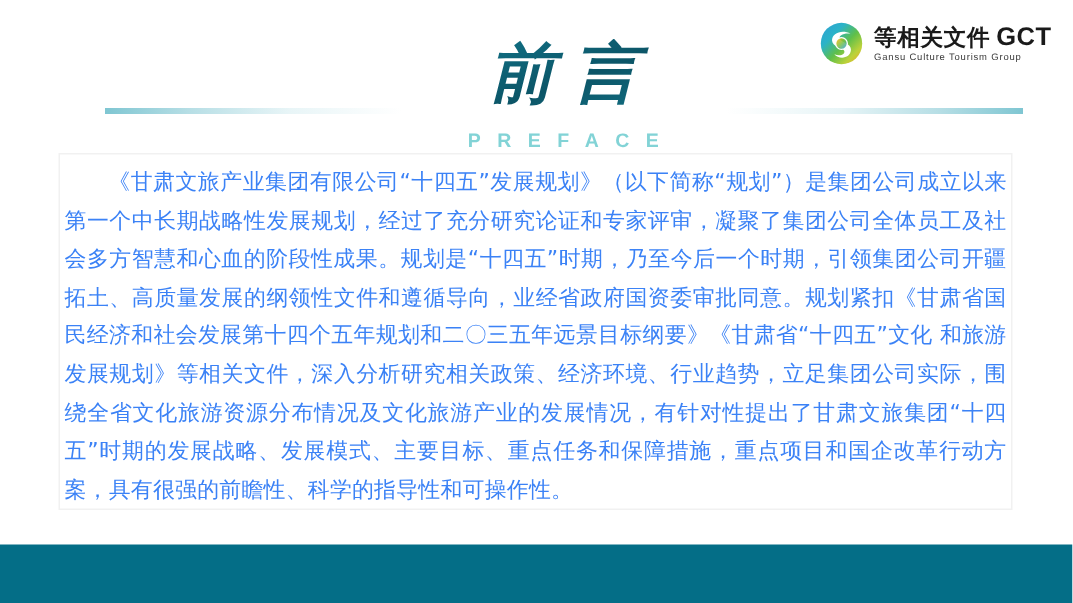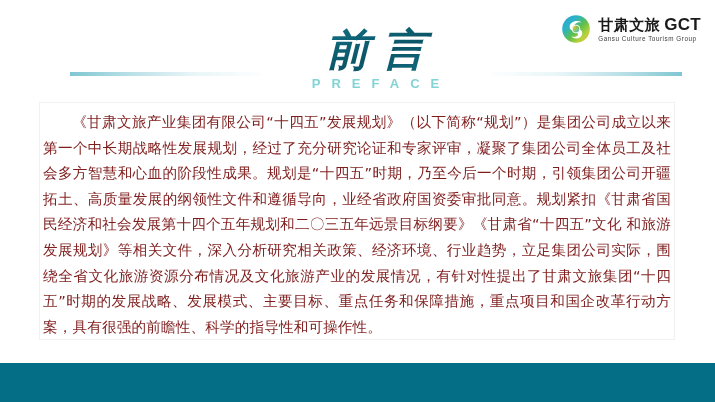--- a/index.html
+++ b/index.html
@@ -117,21 +117,21 @@
     line-height: 1.08;
     color: #0e6377;
     background: linear-gradient(160deg, #12798f 0%, #0c5567 55%, #14798d 100%);
     -webkit-background-clip: text;
     background-clip: text;
     -webkit-text-fill-color: transparent;
     white-space: nowrap;
   }
   .title-en {
     position: absolute;
-    top: 50px;
+    top: 60px;
     left: 0;
     right: 0;
     font-size: 13px;
     font-weight: bold;
     letter-spacing: 11px;
     text-indent: 11px;
     color: #82d3d6;
     white-space: nowrap;
   }
 
@@ -144,21 +144,21 @@
     height: 238px;
     border: 1px solid #f1f1f1;
     box-sizing: border-box;
     padding: 6px 0 0 0;
   }
   .body-text {
     margin: 0;
     font-family: "DejaVu Sans", "Liberation Sans", sans-serif;
     font-size: 14.6px;
     line-height: 25.6px;
-    color: #7f1d1d;
+    color: #3b82f6;
     text-align: justify;
     text-justify: inter-ideograph;
     text-indent: 2em;
     letter-spacing: 0.15px;
     padding: 0 3px;
   }
 
   
   .bottom-bar {
     position: absolute;
@@ -191,21 +191,21 @@
         </linearGradient>
       </defs>
       <circle cx="50" cy="50" r="46" fill="url(#ringGrad)"></circle>
       <path d="M70 28 C52 18, 28 26, 29 44 C30 58, 52 58, 56 66 C59 73, 48 80, 34 74
                C44 86, 70 84, 71 64 C72 50, 50 48, 46 40 C43 33, 54 26, 70 28 Z" fill="#ffffff"></path>
       <circle cx="50" cy="50" r="13" fill="url(#swirlGrad)" opacity="0.85"></circle>
       <circle cx="50" cy="50" r="13" fill="none" stroke="#ffffff" stroke-width="3"></circle>
     </svg>
     <div class="logo-text">
       <div class="logo-text-main">
-        <span class="logo-cn">甘肃文旅</span>
+        <span class="logo-cn">等相关文件</span>
         <span class="logo-en">GCT</span>
       </div>
       <div class="logo-sub">Gansu Culture Tourism Group</div>
     </div>
   </div>
 
   <div class="title-area">
     <div class="rule rule-left"></div>
     <div class="title-center">
       <div class="title-cn">前言</div>

